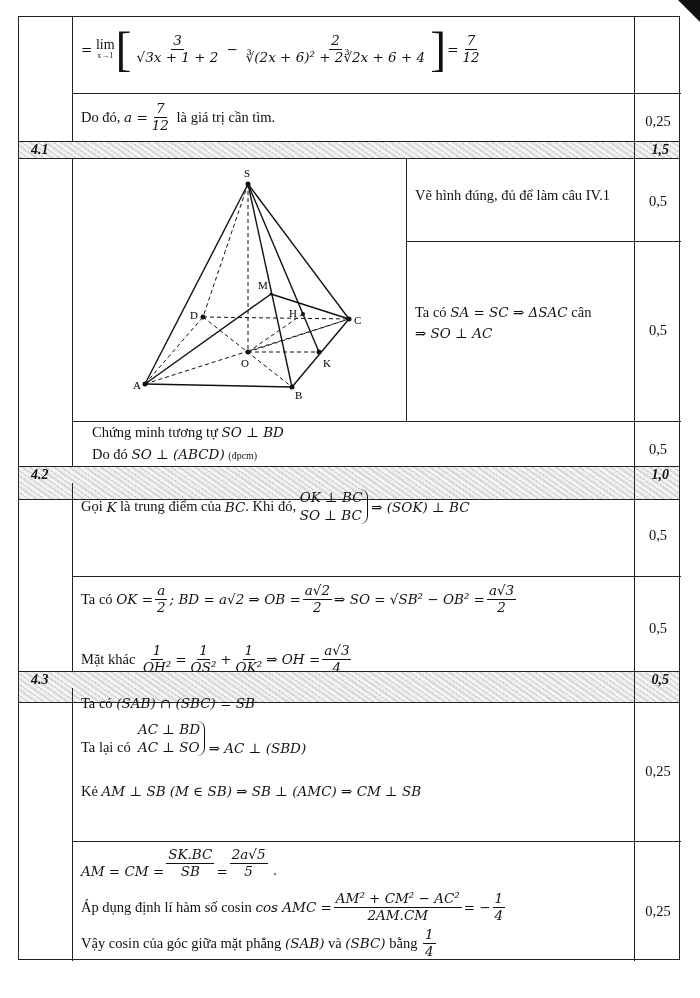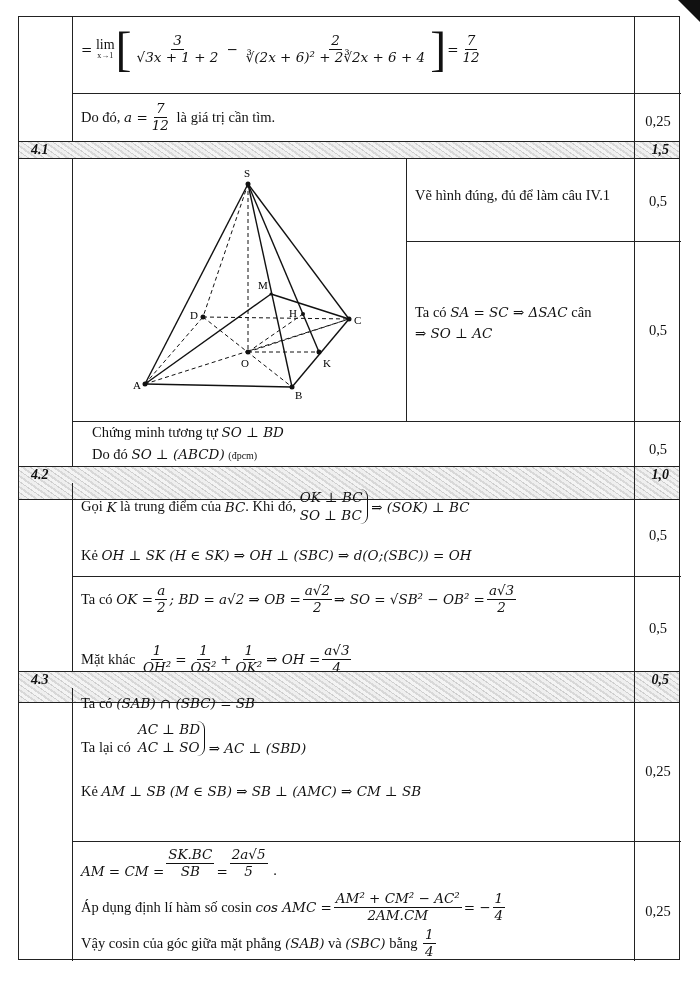--- a/index.html
+++ b/index.html
@@ -163,24 +163,20 @@
     <span class="m">K</span>&nbsp;
     <span>là trung điểm của</span>&nbsp;
     <span class="m">BC</span>
     <span>. Khi đó,</span>&nbsp;
     <span class="brace-sys">
         <span class="m">OK ⊥ BC</span>
         <span class="m">SO ⊥ BC</span>
       </span>&nbsp;
     <span class="m">⇒ (SOK) ⊥ BC</span>
   </div>
-  <div class="line" style="left:62px; top:530px;">
-    <span>Kẻ</span>
-    <span class="m">OH ⊥ SK (H ∈ SK) ⇒ OH ⊥ (SBC) ⇒ d(O;(SBC)) = OH</span>
-  </div>
   <div class="score" style="top:510px;">0,5</div>
 
   <div class="hl" style="left:53px; width:609px; top:559px;"></div>
 
   <div class="line" style="left:62px; top:566px; display:flex; align-items:center;">
     <span>Ta có</span>&nbsp;
     <span class="m">OK =</span>
     <span class="frac">
         <span class="n m">a</span>
         <span class="d m">2</span>

